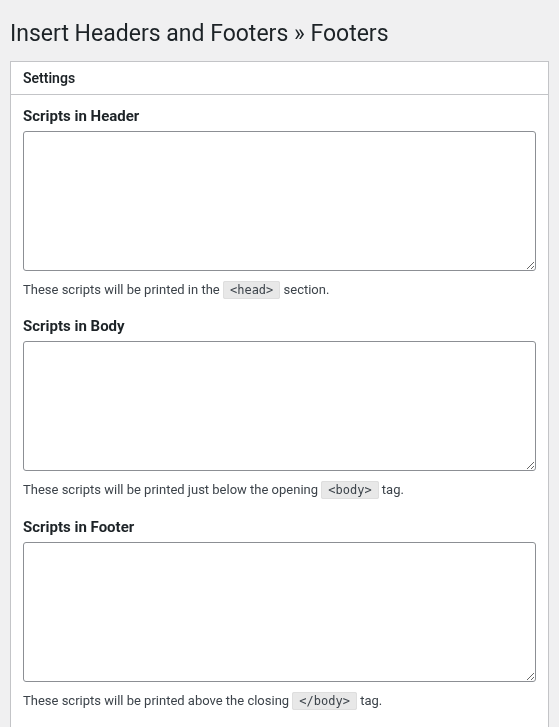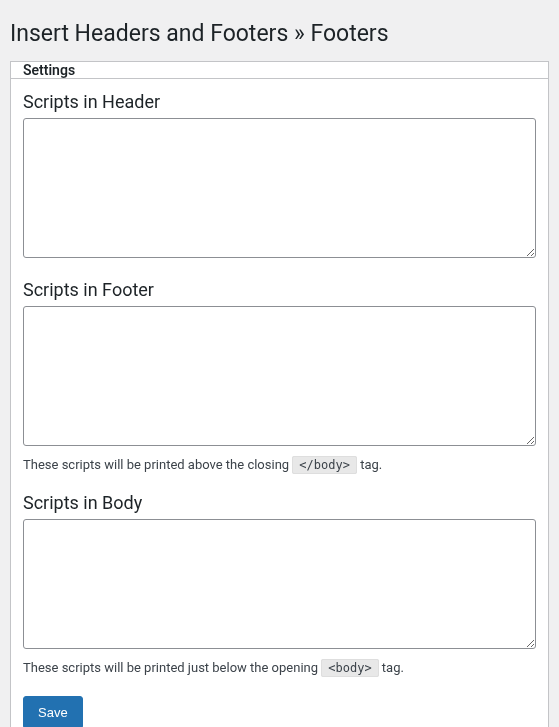--- a/index.html
+++ b/index.html
@@ -21,40 +21,40 @@
       color: #1d2327;
       padding: 9px 0 12px 0;
       line-height: 1.3;
     }
     .panel {
       background: #fff;
       border: 1px solid #c3c4c7;
     }
     .panel-header {
       border-bottom: 1px solid #c3c4c7;
-      padding: 0 12px;
+      padding: 8px 12px;
     }
     .panel-header h2 {
       font-size: 14px;
       font-weight: 600;
       color: #1d2327;
     }
     .panel-body {
       padding: 12px;
     }
     .field-group {
       margin-bottom: 18px;
     }
     .field-group:last-of-type {
       margin-bottom: 14px;
     }
     label.field-label {
       display: block;
-      font-weight: 400;
-      font-size: 18px;
+      font-weight: 700;
+      font-size: 15px;
       color: #1d2327;
       margin-bottom: 6px;
     }
     textarea.code-area {
       width: 100%;
       border: 1px solid #8c8f94;
       border-radius: 3px;
       padding: 6px 8px;
       font-family: Menlo, Consolas, Monaco, monospace;
       font-size: 13px;
@@ -102,36 +102,39 @@
 
 <div class="panel">
   <div class="panel-header">
     <h2>Settings</h2>
   </div>
   <div class="panel-body">
 
     <div class="field-group">
       <label class="field-label" for="ta-header">Scripts in Header</label>
       <textarea id="ta-header" class="code-area" style=""></textarea>
-    </div>
-
-    <div class="field-group">
-      <label class="field-label" for="ta-footer">Scripts in Footer</label>
-      <textarea id="ta-footer" class="code-area" style=""></textarea>
       <p class="description">
-        <span>These scripts will be printed above the closing </span><code class="inline-code">&lt;/body&gt;</code><span> tag.</span>
+        <span>These scripts will be printed in the </span><code class="inline-code">&lt;head&gt;</code><span> section.</span>
       </p>
     </div>
 
     <div class="field-group">
       <label class="field-label" for="ta-body">Scripts in Body</label>
       <textarea id="ta-body" class="code-area" style=""></textarea>
       <p class="description">
         <span>These scripts will be printed just below the opening </span><code class="inline-code">&lt;body&gt;</code><span> tag.</span>
       </p>
     </div>
 
+    <div class="field-group">
+      <label class="field-label" for="ta-footer">Scripts in Footer</label>
+      <textarea id="ta-footer" class="code-area" style=""></textarea>
+      <p class="description">
+        <span>These scripts will be printed above the closing </span><code class="inline-code">&lt;/body&gt;</code><span> tag.</span>
+      </p>
+    </div>
+
     <div class="submit-row">
       <button class="primary-btn" type="button">Save</button>
     </div>
 
   </div>
 </div>
 
 </body></html>

